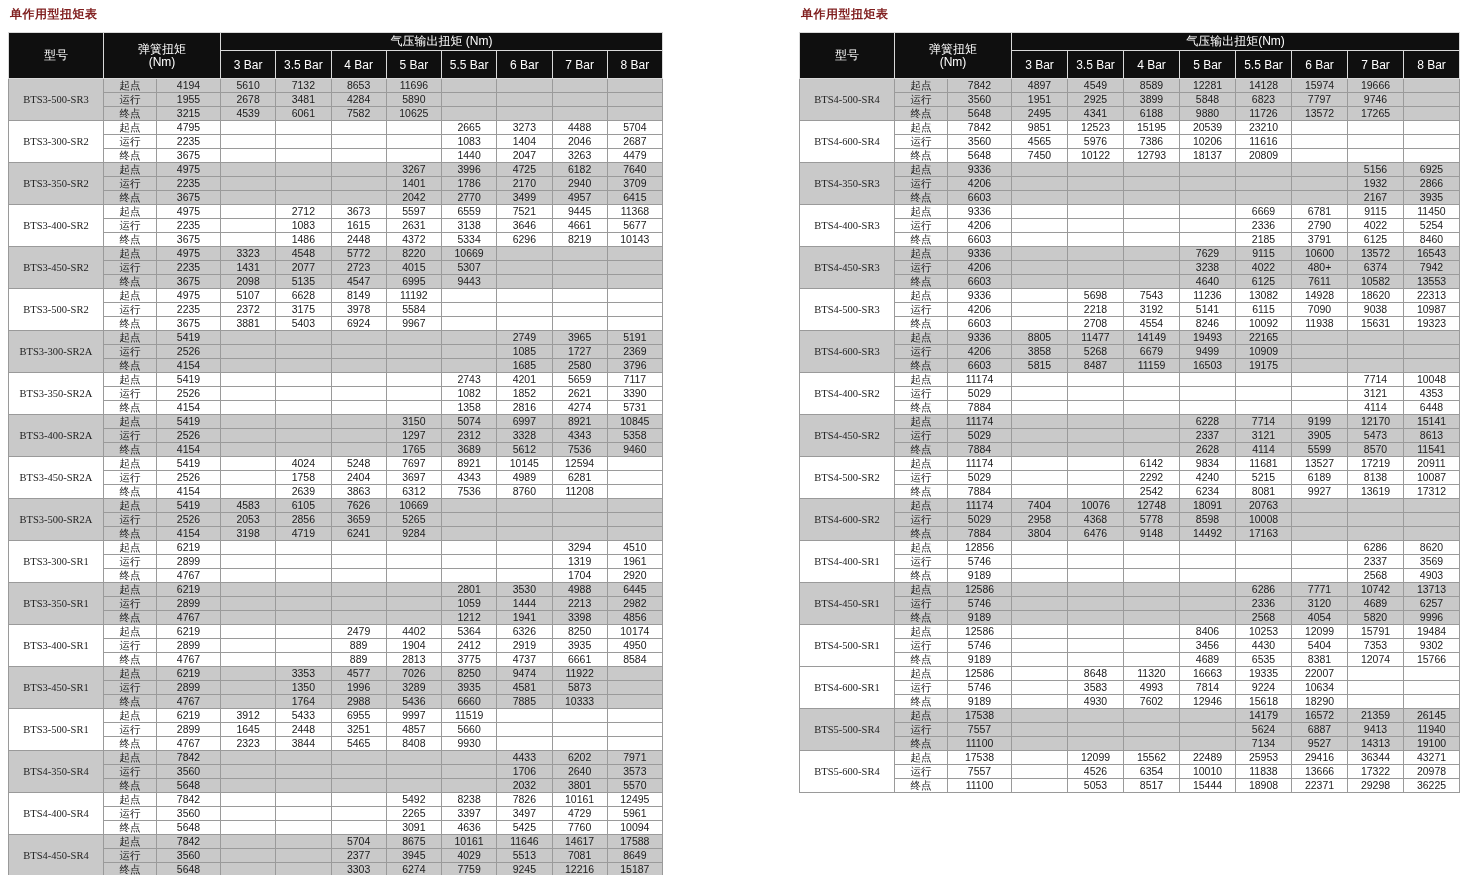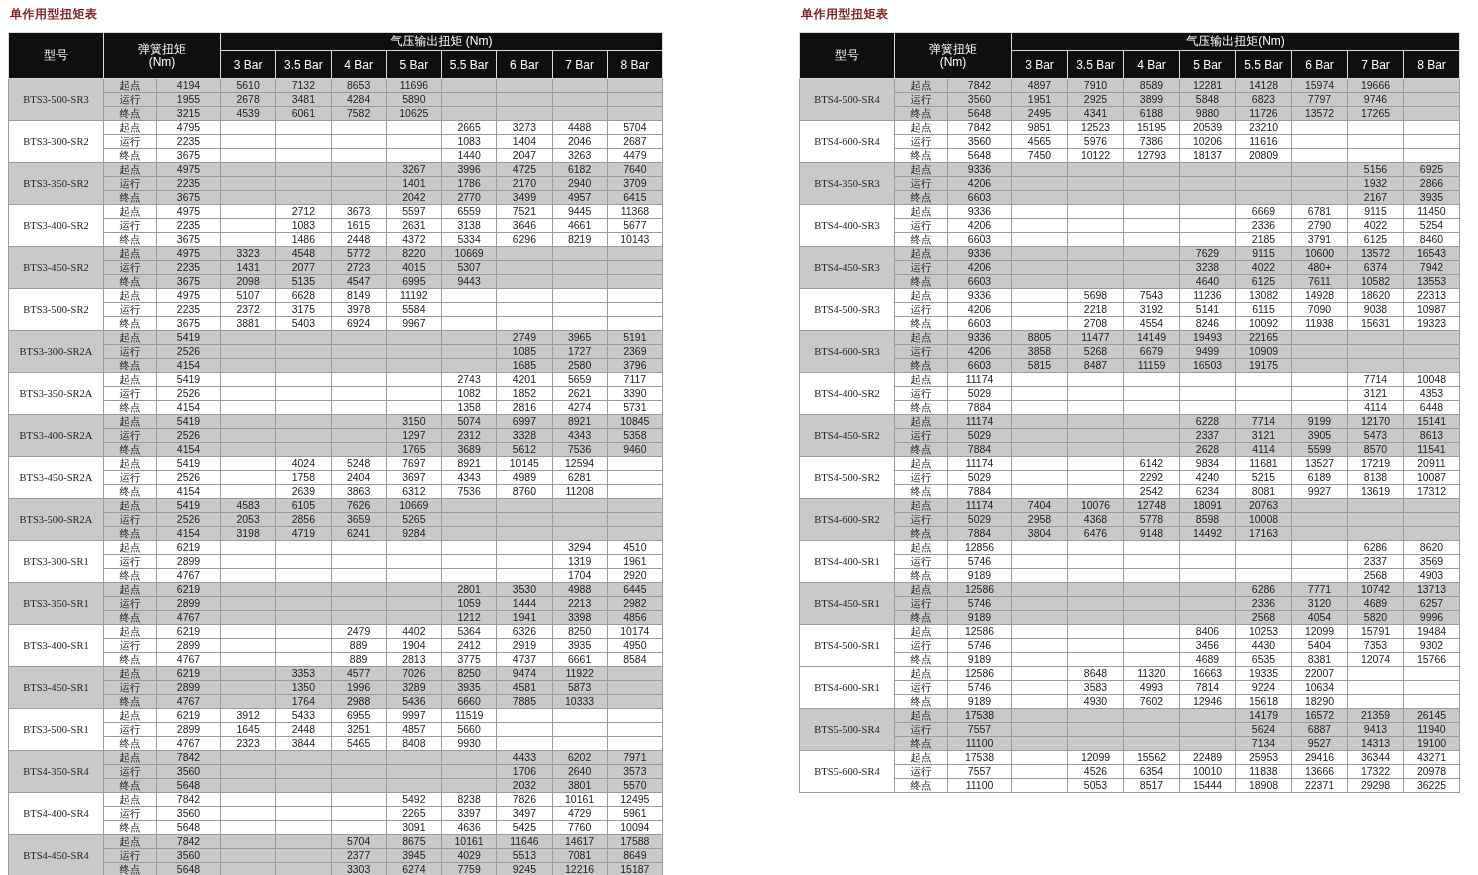--- a/index.html
+++ b/index.html
@@ -818,21 +818,21 @@
           <th>7 Bar</th>
           <th>8 Bar</th>
         </tr>
       </thead>
       <tbody id="right-tbody">
           <tr class="shaded group-start">
             <td class="model" rowspan="3">BTS4-500-SR4</td>
             <td class="phase">起点</td>
             <td class="spring">7842</td>
             <td class="val">4897</td>
-            <td class="val">7910</td>
+            <td class="val">4549</td>
             <td class="val">8589</td>
             <td class="val">12281</td>
             <td class="val">14128</td>
             <td class="val">15974</td>
             <td class="val">19666</td>
             <td class="val"></td>
           </tr>
           <tr class="shaded">
             <td class="phase">运行</td>
             <td class="spring">3560</td>

